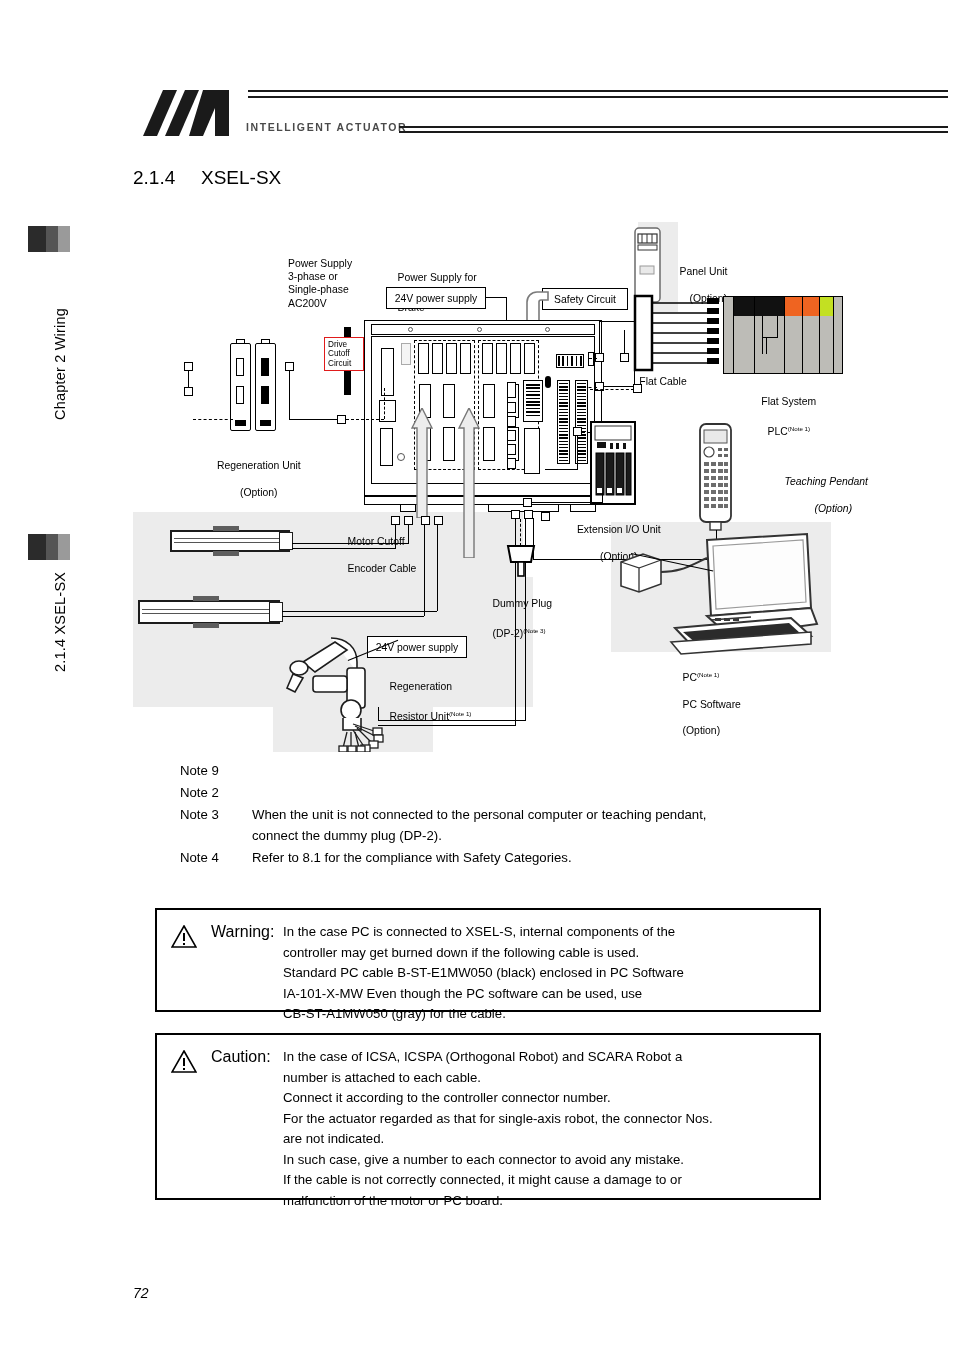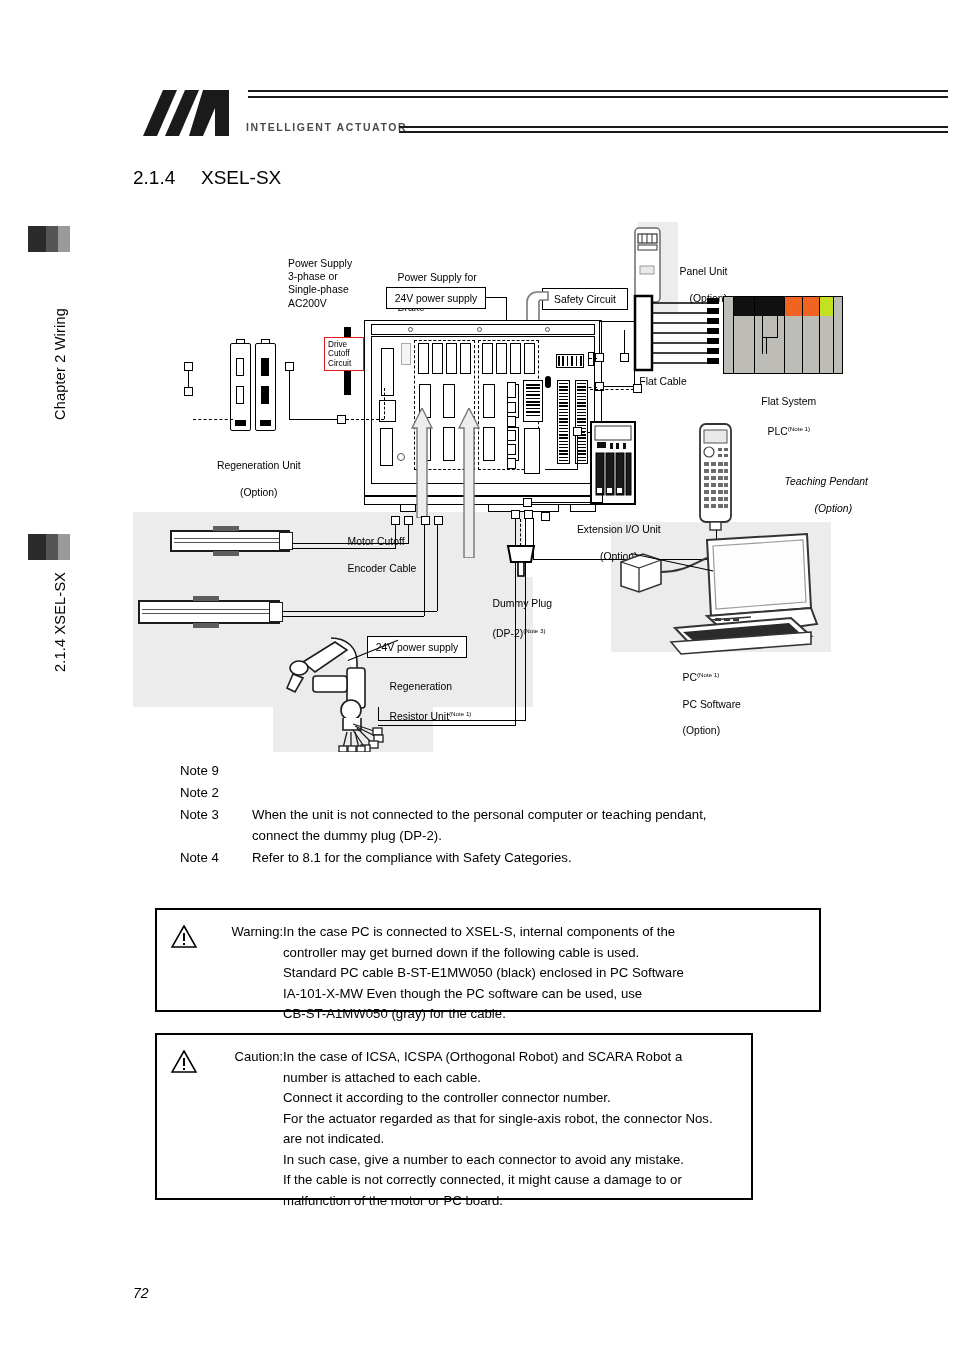--- a/index.html
+++ b/index.html
@@ -85,21 +85,21 @@
 
   
   .notes { position:absolute; left:180px; top:760px; width:680px; font-size:13.2px; line-height:21px; }
   .note-row { display:flex; margin-bottom:1px; }
   .note-lab { width:72px; flex:none; }
   .note-txt { flex:1; }
 
   
   .wbox { position:absolute; border:2px solid #000; background:#fff; display:flex; padding:12px 10px 12px 14px; }
   .wicon { width:40px; flex:none; padding-top:3px; }
-  .wlab { width:72px; flex:none; font-size:13px; line-height:20.5px;text-align:right; }
+  .wlab { width:72px; flex:none; font-size:16px; line-height:20.5px; }
   .wtxt { flex:1; font-size:13.2px; line-height:20.5px; white-space:pre-line; }
 
   
   .pageno { position:absolute; left:133px; top:1285px; font-size:14px; font-style:italic; }
 </style>
 </head>
 <body>
 
 <div class="side-tabs">
   <div class="tab-block" style="top:226px;">
@@ -596,21 +596,21 @@
     </svg>
   </div>
   <div class="wlab">Warning:</div>
   <div class="wtxt">In the case PC is connected to XSEL-S, internal components of the
 controller may get burned down if the following cable is used.
 Standard PC cable B-ST-E1MW050 (black) enclosed in PC Software
 IA-101-X-MW Even though the PC software can be used, use
 CB-ST-A1MW050 (gray) for the cable.</div>
 </div>
 
-<div class="wbox" style="left:155px; top:1033px; width:598px; height:167px;">
+<div class="wbox" style="left:155px; top:1033px; width:666px; height:167px;">
   <div class="wicon">
     <svg width="26" height="23" viewBox="0 0 26 23">
       <polygon points="13,1 25,22 1,22" fill="#fff" stroke="#000" stroke-width="1.6"></polygon>
       <rect x="12" y="8" width="2" height="8" fill="#000"></rect>
       <rect x="12" y="18" width="2" height="2" fill="#000"></rect>
     </svg>
   </div>
   <div class="wlab">Caution:</div>
   <div class="wtxt">In the case of ICSA, ICSPA (Orthogonal Robot) and SCARA Robot a
 number is attached to each cable.

